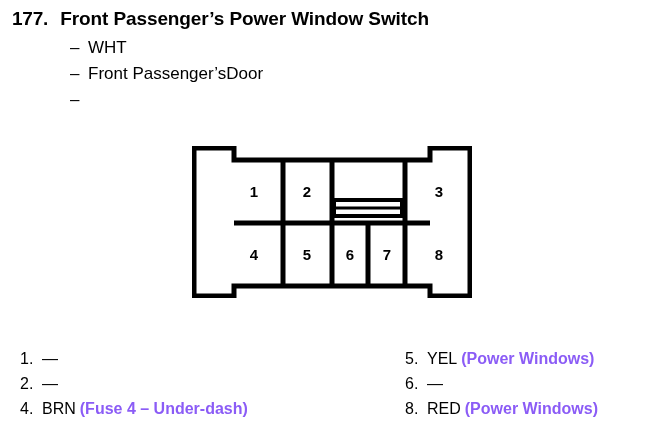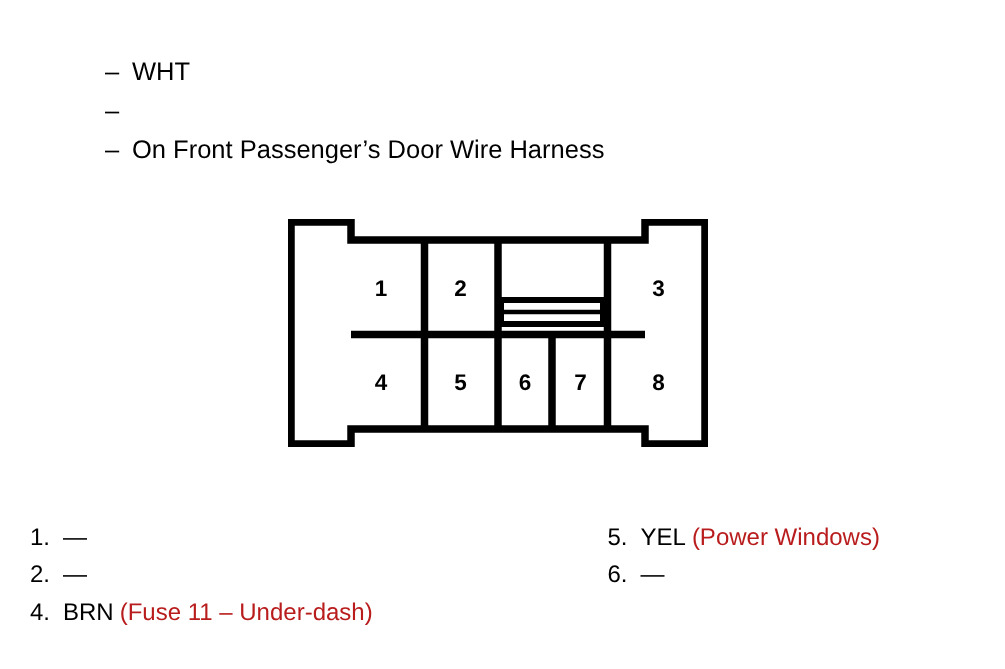--- a/index.html
+++ b/index.html
@@ -100,41 +100,46 @@
     white-space: nowrap;
   }
   .legend-idx {
     display: inline-block;
     width: 22px;
   }
   .legend-val {
     color: #000000;
   }
   .legend-note {
-    color: #b91c1c;
+    color: #8b5cf6;
     margin-left: 4px;
+    font-weight: bold;
   }
 </style>
 </head>
 <body>
 
 <div class="page">
 
+  <div class="header">
+    <span class="header-number">177.</span>
+    <span class="header-title">Front Passenger’s Power Window Switch</span>
+  </div>
 
   <div class="bullets">
     <div class="bullet-row">
       <span class="bullet-dash">–</span>
       <span class="bullet-text">WHT</span>
     </div>
     <div class="bullet-row">
       <span class="bullet-dash">–</span>
+      <span class="bullet-text">Front Passenger’sDoor</span>
     </div>
     <div class="bullet-row">
       <span class="bullet-dash">–</span>
-      <span class="bullet-text">On Front Passenger’s Door Wire Harness</span>
     </div>
   </div>
 
   <div class="connector">
     <svg class="conn-svg" width="280" height="152" viewBox="0 0 280 152" xmlns="http://www.w3.org/2000/svg">
 
       <path d="M 2,2 L 42,2 L 42,14 L 238,14 L 238,2 L 278,2 L 278,150 L 238,150 L 238,140 L 42,140 L 42,150 L 2,150 Z" fill="#ffffff" stroke="#000000" stroke-width="5" stroke-linejoin="miter"></path>
 
       <line x1="42" y1="77" x2="238" y2="77" stroke="#000000" stroke-width="5"></line>
 
@@ -164,26 +169,29 @@
 
   <div class="legend">
     <div class="legend-col">
       <div class="legend-item">
         <span class="legend-idx">1.</span><span class="legend-val">—</span><span class="legend-note"></span>
       </div>
       <div class="legend-item">
         <span class="legend-idx">2.</span><span class="legend-val">—</span><span class="legend-note"></span>
       </div>
       <div class="legend-item">
-        <span class="legend-idx">4.</span><span class="legend-val">BRN</span><span class="legend-note">(Fuse 11 – Under-dash)</span>
+        <span class="legend-idx">4.</span><span class="legend-val">BRN</span><span class="legend-note">(Fuse 4 – Under-dash)</span>
       </div>
     </div>
     <div class="legend-col right">
       <div class="legend-item">
         <span class="legend-idx">5.</span><span class="legend-val">YEL</span><span class="legend-note">(Power Windows)</span>
       </div>
       <div class="legend-item">
         <span class="legend-idx">6.</span><span class="legend-val">—</span><span class="legend-note"></span>
       </div>
+      <div class="legend-item">
+        <span class="legend-idx">8.</span><span class="legend-val">RED</span><span class="legend-note">(Power Windows)</span>
+      </div>
     </div>
   </div>
 
 </div>
 
 </body></html>

